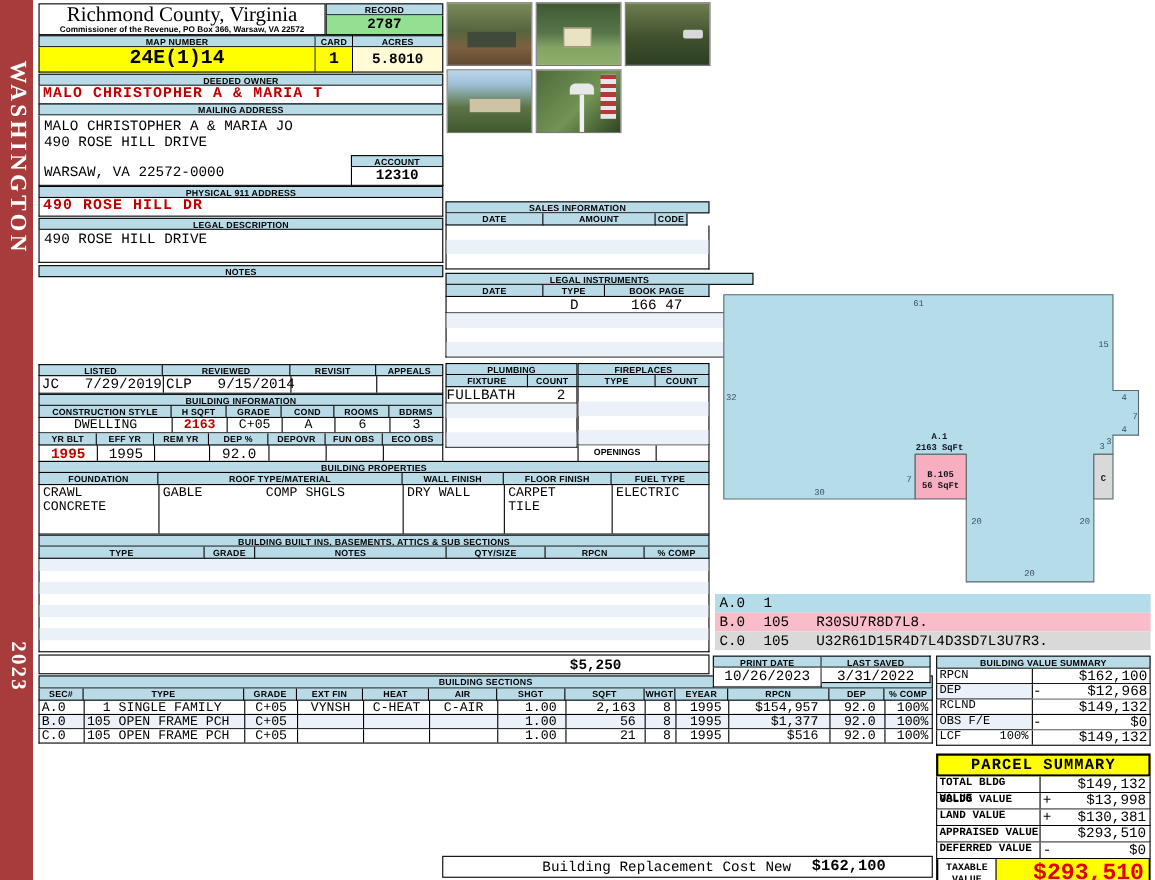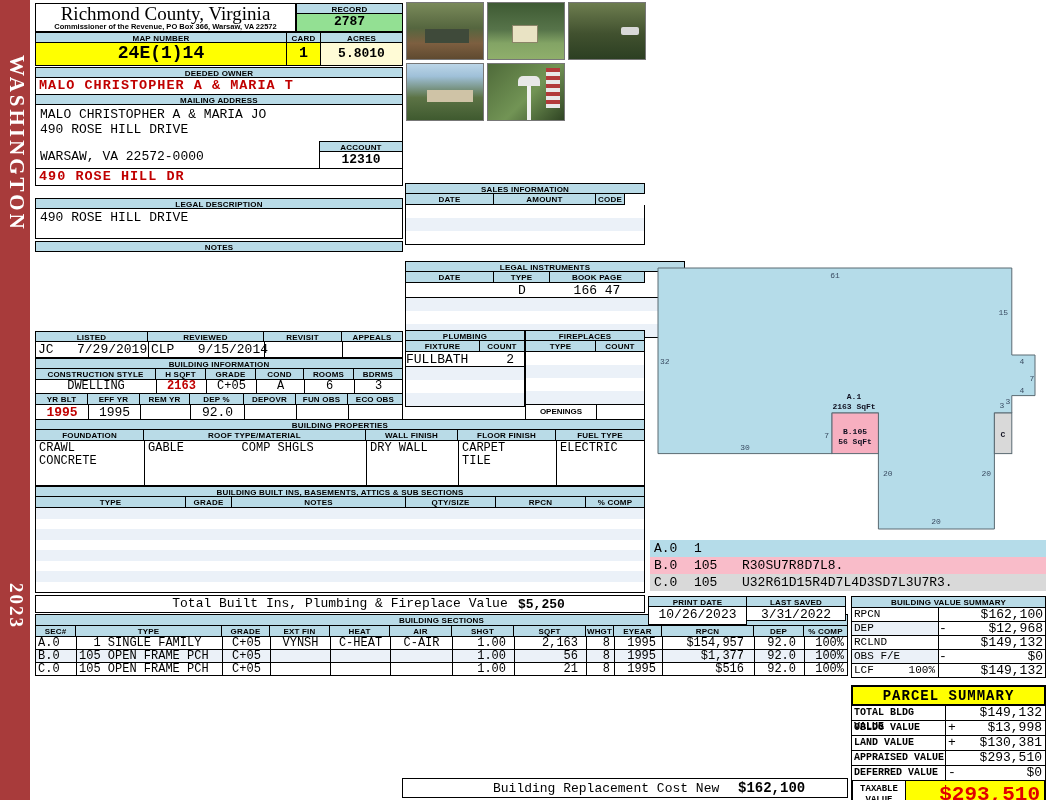--- a/index.html
+++ b/index.html
@@ -76,20 +76,21 @@
       <div class="v13 s" style="left:4px;top:17px">490 ROSE HILL DRIVE</div>
       <div class="v13 s" style="left:4px;top:44px">WARSAW, VA 22572-0000</div>
       <div class="s" style="right:-1px;bottom:-1px;width:84px">
         <div class="hdr">ACCOUNT</div>
         <div class="box cen mono" style="height:17px;font-size:13px;font-weight:bold;line-height:15px;border-top:none">12310</div>
       </div>
     </div>
   </div>
 
   <div class="s" style="left:35px;top:169px;width:368px">
+    <div class="hdr">PHYSICAL 911 ADDRESS</div>
     <div class="box red mono" style="height:17px;font-size:13.5px;line-height:15px;letter-spacing:1px;padding-left:3px;border-top:none">490 ROSE HILL DR</div>
   </div>
 
   <div class="s" style="left:35px;top:198px;width:368px">
     <div class="hdr">LEGAL DESCRIPTION</div>
     <div class="box v13" style="height:30px;padding:1px 0 0 4px;border-top:none">490 ROSE HILL DRIVE</div>
   </div>
 
   <div class="s" style="left:35px;top:241px;width:368px">
     <div class="hdr">NOTES</div>
@@ -184,21 +185,20 @@
       <div></div>
         <div></div>
       <div></div>
         <div></div>
       <div></div>
         <div></div>
     </div>
   </div>
 
   <div class="s box" style="left:35px;top:595px;width:610px;height:18px">
-    <div class="v13 cen" style="line-height:16px">Total Built Ins, Plumbing &amp; Fireplace Value</div>
     <div class="v13 s" style="left:482px;top:1px;font-weight:bold">$5,250</div>
   </div>
 
   <div class="s" style="left:35px;top:614px;width:813px">
     <div class="hdr" style="height:12px">BUILDING SECTIONS</div>
     <div class="hrow">
       <div class="hdr" style="width:40px;border-top:none">SEC#</div>
       <div class="hdr" style="width:146px;border-top:none">TYPE</div>
       <div class="hdr" style="width:48px;border-top:none">GRADE</div>
       <div class="hdr" style="width:60px;border-top:none">EXT FIN</div>
@@ -284,21 +284,21 @@
       <div class="hdr" style="width:102px;border-top:none">AMOUNT</div>
       <div class="hdr" style="width:30px;border-top:none">CODE</div>
     </div>
     <div class="box" style="border-top:none">
       <div class="erow"></div>
       <div class="erow" style="background:#EBF1F8"></div>
       <div class="erow"></div>
     </div>
   </div>
 
-  <div class="s" style="left:405px;top:261px;width:280px">
+  <div class="s" style="left:405px;top:248px;width:280px">
     <div class="hdr">LEGAL INSTRUMENTS</div>
     <div class="hrow">
       <div class="hdr" style="width:88px;border-top:none">DATE</div>
       <div class="hdr" style="width:56px;border-top:none">TYPE</div>
       <div class="hdr" style="width:96px;border-top:none">BOOK PAGE</div>
     </div>
     <div class="row v13" style="height:15px">
       <div style="width:88px;border:none"></div>
       <div class="cen" style="width:56px;border:none">D</div>
       <div class="cen" style="width:94px;border:none">166 47</div>

